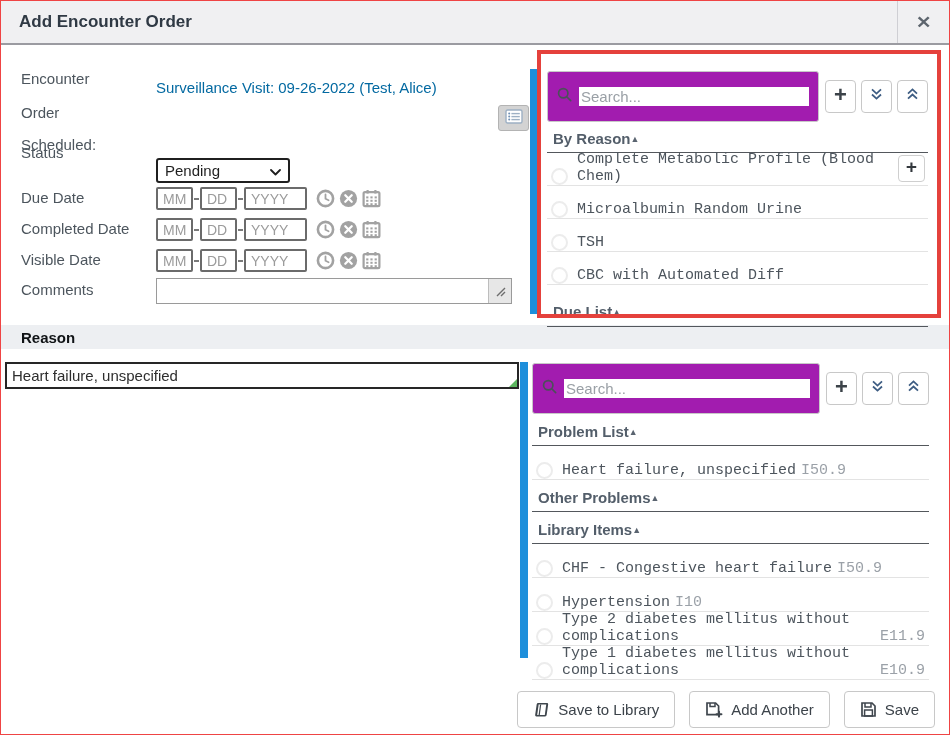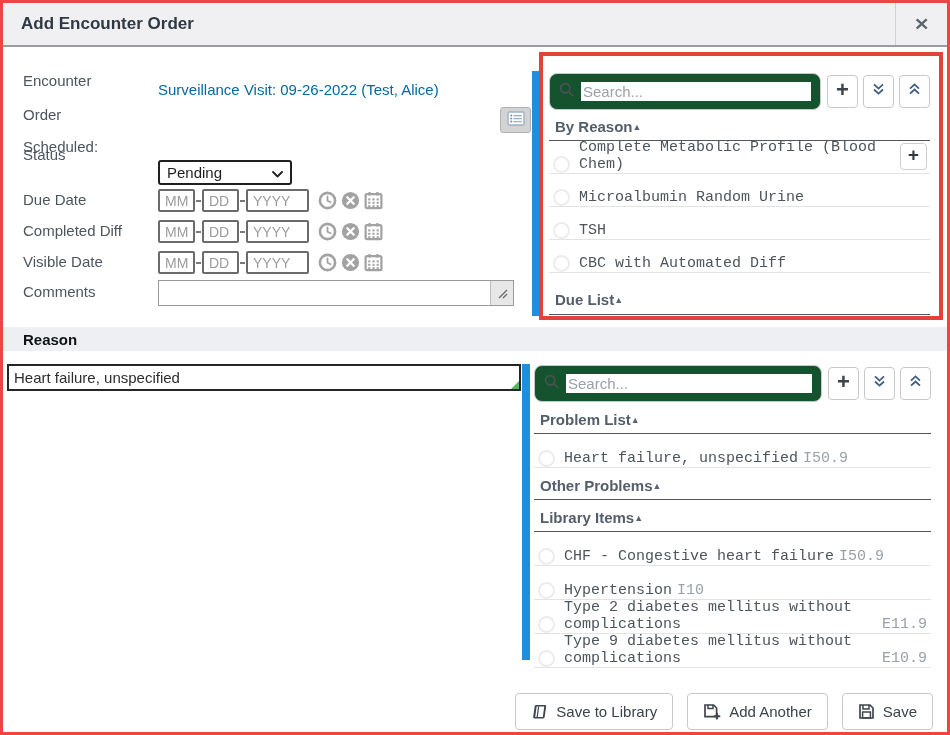--- a/index.html
+++ b/index.html
@@ -1,16 +1,16 @@
 <!DOCTYPE html>
 <html><head>
 <meta charset="utf-8">
 <style>
   html,body{margin:0;padding:0;background:#fff;font-family:"Liberation Sans",sans-serif;}
-  .dialog{position:relative;width:950px;height:735px;background:#fff;border:3px solid #ef4444;box-sizing:border-box;overflow:hidden;}
+  .dialog{position:relative;width:950px;height:735px;background:#fff;border:1px solid #ef4444;box-sizing:border-box;overflow:hidden;}
 
   
   .titlebar{position:absolute;left:0;top:0;width:100%;height:44px;background:#f0f0f2;border-bottom:2px solid #9b9ba1;box-sizing:border-box;display:flex;align-items:center;}
   .title{margin-left:18px;font-size:17px;font-weight:bold;color:#2f3944;}
   .closebox{position:absolute;right:0;top:0;width:51px;height:42px;border-left:1px solid #cfcfd4;display:flex;align-items:center;justify-content:center;cursor:pointer;}
   .closex{color:#5d656e;font-size:16px;font-weight:bold;transform:scale(1.15,1.05);}
 
   
   .flabel{position:absolute;left:20px;font-size:15px;color:#4c555d;}
   .enc-value{position:absolute;left:155px;top:78px;font-size:15px;color:#0369a1;}
@@ -44,21 +44,21 @@
   
   .bluebar{position:absolute;width:8px;background:#1e8fdb;z-index:5;}
   .bluebar.top{left:529px;top:68px;height:245px;}
   .bluebar.bottom{left:519px;top:361px;height:296px;}
 
   
   .panel{position:absolute;z-index:1;}
   .panel.top{left:546px;top:70px;width:381px;}
   .panel.bottom{left:531px;top:362px;width:397px;}
   .searchrow{display:flex;align-items:center;}
-  .search{height:37px;border:1px solid #c8c8c8;border-radius:8px;box-sizing:border-box;background:#14532d;display:flex;align-items:center;padding:0 9px;}
+  .search{height:51px;border:1px solid #c8c8c8;border-radius:3px;box-sizing:border-box;background:#a21caf;display:flex;align-items:center;padding:0 9px;}
   .panel.top .search{width:272px;}
   .panel.bottom .search{width:288px;}
   .search input{border:none;outline:none;flex:1;font-size:15px;color:#3c434a;margin-left:7px;font-family:"Liberation Sans",sans-serif;min-width:0;}
   .search input::placeholder{color:#9aa0a6;}
   .sqbtn{width:31px;height:33px;border:1px solid #c8c8c8;border-radius:4px;box-sizing:border-box;background:#fff;display:flex;align-items:center;justify-content:center;cursor:pointer;flex:none;}
   .sqbtn.plus{margin-left:6px;font-size:22px;font-weight:bold;color:#3c4349;padding-bottom:3px;}
   .sqbtn.chev{margin-left:5px;}
 
   .acclist{margin-top:3px;}
   .panel.bottom .acclist{margin-top:4px;}
@@ -91,21 +91,21 @@
     <div class="closebox">
       <span class="closex">✕</span>
     </div>
   </div>
 
   <div class="flabel" style="top:69px;">Encounter</div>
   <div class="flabel" style="top:103px;">Order</div>
   <div class="flabel" style="top:135px;">Scheduled:</div>
   <div class="flabel" style="top:143px;">Status</div>
   <div class="flabel" style="top:188px;">Due Date</div>
-  <div class="flabel" style="top:219px;">Completed Diff</div>
+  <div class="flabel" style="top:219px;">Completed Date</div>
   <div class="flabel" style="top:250px;">Visible Date</div>
   <div class="flabel" style="top:280px;">Comments</div>
 
   <div class="enc-value">Surveillance Visit: 09-26-2022 (Test, Alice)</div>
 
   <div class="lookup-btn">
     <span>
       <svg width="18" height="15" viewBox="0 0 18 15">
         <rect x="1" y="1" width="16" height="13" rx="1.5" fill="#ffffff" stroke="#9db0c4" stroke-width="1.4"></rect>
         <circle cx="4.2" cy="4.6" r="1" fill="#6f90b5"></circle>
@@ -376,21 +376,21 @@
         <span>Hypertension</span>
         <span class="code">I10</span>
       </div>
       <div class="row-item">
         <span class="radio"></span>
         <span>Type 2 diabetes mellitus without complications</span>
         <span class="code">E11.9</span>
       </div>
       <div class="row-item">
         <span class="radio"></span>
-        <span>Type 9 diabetes mellitus without complications</span>
+        <span>Type 1 diabetes mellitus without complications</span>
         <span class="code">E10.9</span>
       </div>
     </div>
   </div>
 
   <div class="annotation"></div>
 
   <div class="footer">
     <div class="fbtn">
       <span>

